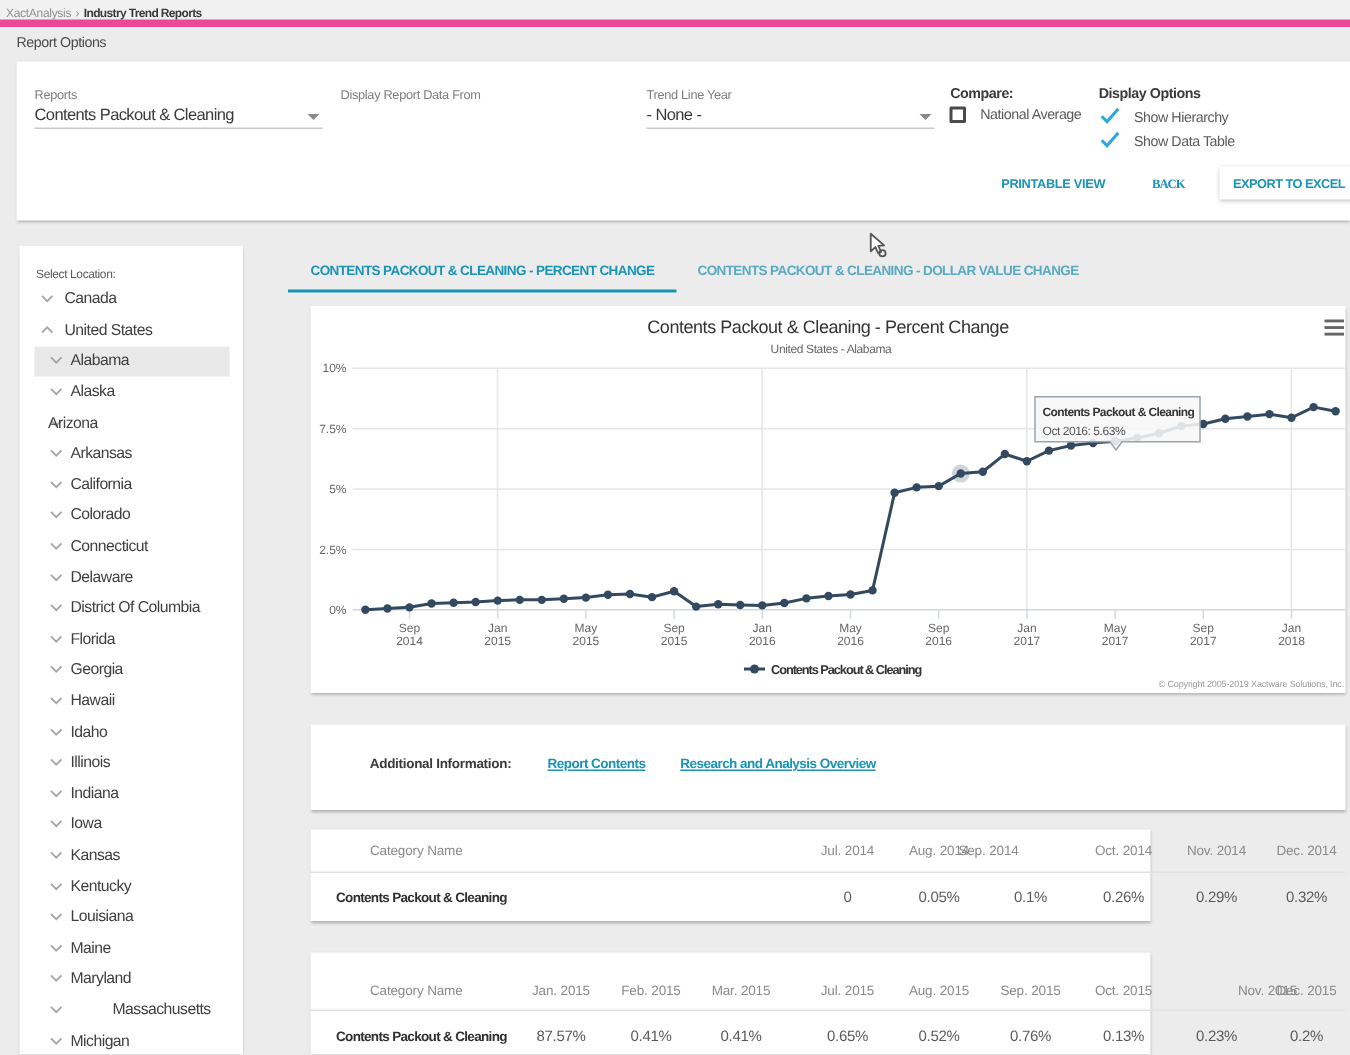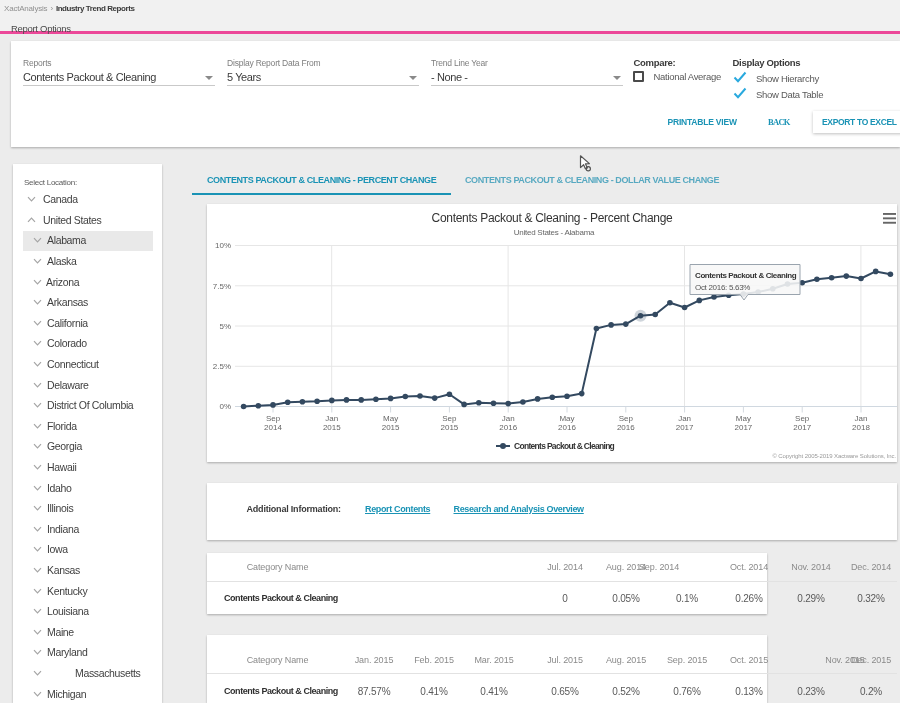--- a/index.html
+++ b/index.html
@@ -1,20 +1,20 @@
 <!DOCTYPE html>
 <html><head>
 <meta charset="utf-8">
 <style>
 * { margin:0; padding:0; box-sizing:border-box; }
 html,body { width:900px; height:703px; overflow:hidden; }
 body { background:#ececec; font-family:"Liberation Sans", sans-serif; position:relative; }
 .abs { position:absolute; white-space:nowrap; }
 .card { position:absolute; background:#fff; box-shadow:0 1px 2px rgba(0,0,0,0.28); }
-#crumbbar { left:0; top:0; width:900px; height:34px; background:#f1f1f1; border-bottom:3px solid #ec4899; font-size:8px; letter-spacing:-0.2px; line-height:18px; }
+#crumbbar { left:0; top:0; width:900px; height:18px; background:#f1f1f1; border-bottom:5px solid #ec4899; font-size:8px; letter-spacing:-0.2px; line-height:18px; }
 #crumbbar .c1 { color:#909090; }
 #crumbbar .sep { color:#909090; padding:0 3px; }
 #crumbbar .c2 { color:#3a3a3a; font-weight:bold; letter-spacing:-0.43px; }
 #reportoptions { left:11px; top:23px; font-size:9.5px; letter-spacing:-0.3px; color:#4a4a4a; }
 #headcard { left:11px; top:41px; width:889px; height:106px; }
 .field { position:absolute; width:192px; }
 .field .lbl { font-size:8.5px; color:#7d7d7d; letter-spacing:-0.2px; white-space:nowrap; }
 .field .val { font-size:11px; letter-spacing:-0.4px; color:#3a3a3a; margin-top:4px; line-height:11px; border-bottom:1px solid #c9c9c9; padding-bottom:2px; position:relative; white-space:nowrap; }
 .field .arr { position:absolute; right:2px; top:4px; width:0; height:0; border-left:4px solid transparent; border-right:4px solid transparent; border-top:4px solid #8a8a8a; }
 .grouphdr { font-size:9.5px; font-weight:bold; color:#3a3a3a; letter-spacing:-0.3px; }
@@ -44,21 +44,20 @@
 <div class="abs" id="crumbbar"><span style="padding-left:4px" class="c1">XactAnalysis</span><span class="sep">›</span><span class="c2">Industry Trend Reports</span></div>
 <div class="abs" id="reportoptions">Report Options</div>
 
 <div class="card" id="headcard">
   <div class="field" style="left:12px; top:17px;">
     <div class="lbl">Reports</div>
     <div class="val">Contents Packout &amp; Cleaning<span class="arr"></span></div>
   </div>
   <div class="field" style="left:216px; top:17px;">
     <div class="lbl">Display Report Data From</div>
-    <div class="val">5 Years<span class="arr"></span></div>
   </div>
   <div class="field" style="left:420px; top:17px;">
     <div class="lbl">Trend Line Year</div>
     <div class="val">- None -<span class="arr"></span></div>
   </div>
   <div class="abs grouphdr" style="left:622.5px; top:16px;">Compare:</div>
   <div class="abs" style="left:622px; top:30px; width:11px; height:11px; border:2px solid #4a4a4a; border-radius:1px;"></div>
   <div class="abs opttxt" style="left:642.5px; top:30px;">National Average</div>
   <div class="abs grouphdr" style="left:721.5px; top:16px;">Display Options</div>
   <svg class="abs" style="left:722px; top:30px;" width="14" height="12" viewBox="0 0 14 12">
@@ -91,21 +90,21 @@
       <polyline points="1,1.2 4.5,4.8 8,1.2" fill="none" stroke="#a5a5a5" stroke-width="1.2"></polyline>
     </svg>
     <div class="trow" style="left:47px; top:234.3px;">Alabama</div>
     <svg class="abs" style="left:32.5px; top:257.90000000000003px; position:absolute;" width="9" height="6" viewBox="0 0 9 6">
       <polyline points="1,1.2 4.5,4.8 8,1.2" fill="none" stroke="#a5a5a5" stroke-width="1.2"></polyline>
     </svg>
     <div class="trow" style="left:47px; top:254.90000000000003px;">Alaska</div>
     <svg class="abs" style="left:32.5px; top:278.5px; position:absolute;" width="9" height="6" viewBox="0 0 9 6">
       <polyline points="1,1.2 4.5,4.8 8,1.2" fill="none" stroke="#a5a5a5" stroke-width="1.2"></polyline>
     </svg>
-    <div class="trow" style="left:46px; top:275.5px;">Arizona</div>
+    <div class="trow" style="left:32px; top:275.5px;">Arizona</div>
     <svg class="abs" style="left:32.5px; top:299.1px; position:absolute;" width="9" height="6" viewBox="0 0 9 6">
       <polyline points="1,1.2 4.5,4.8 8,1.2" fill="none" stroke="#a5a5a5" stroke-width="1.2"></polyline>
     </svg>
     <div class="trow" style="left:47px; top:296.1px;">Arkansas</div>
     <svg class="abs" style="left:32.5px; top:319.70000000000005px; position:absolute;" width="9" height="6" viewBox="0 0 9 6">
       <polyline points="1,1.2 4.5,4.8 8,1.2" fill="none" stroke="#a5a5a5" stroke-width="1.2"></polyline>
     </svg>
     <div class="trow" style="left:47px; top:316.70000000000005px;">California</div>
     <svg class="abs" style="left:32.5px; top:340.3px; position:absolute;" width="9" height="6" viewBox="0 0 9 6">
       <polyline points="1,1.2 4.5,4.8 8,1.2" fill="none" stroke="#a5a5a5" stroke-width="1.2"></polyline>

